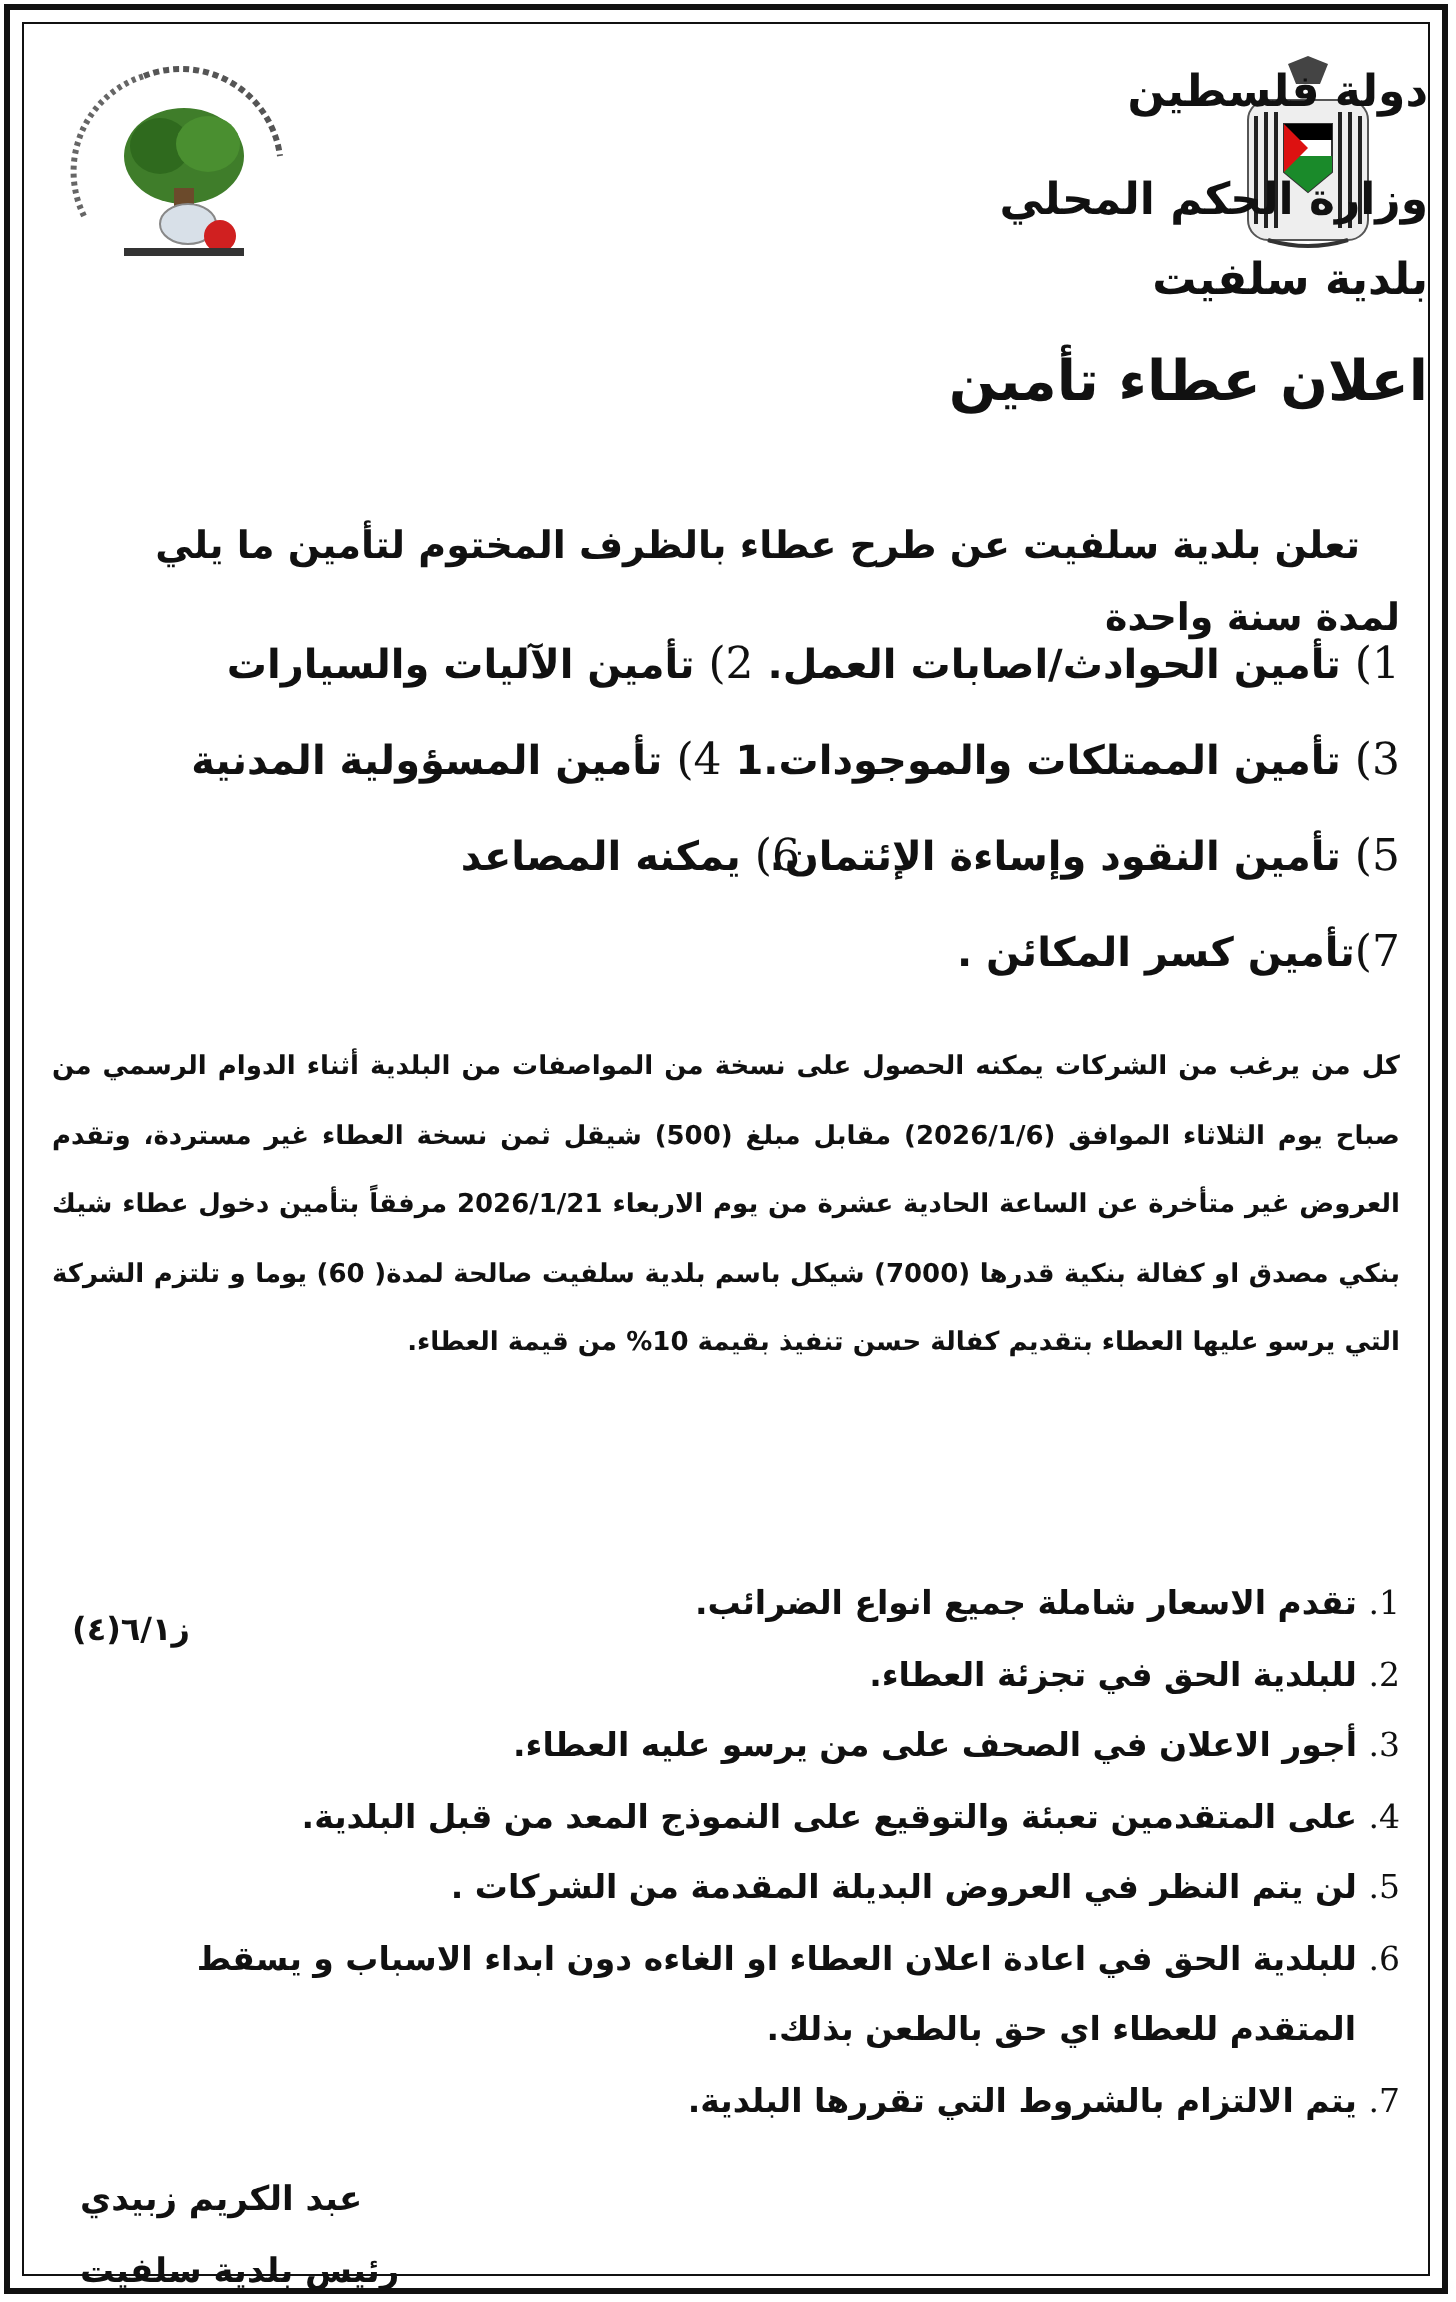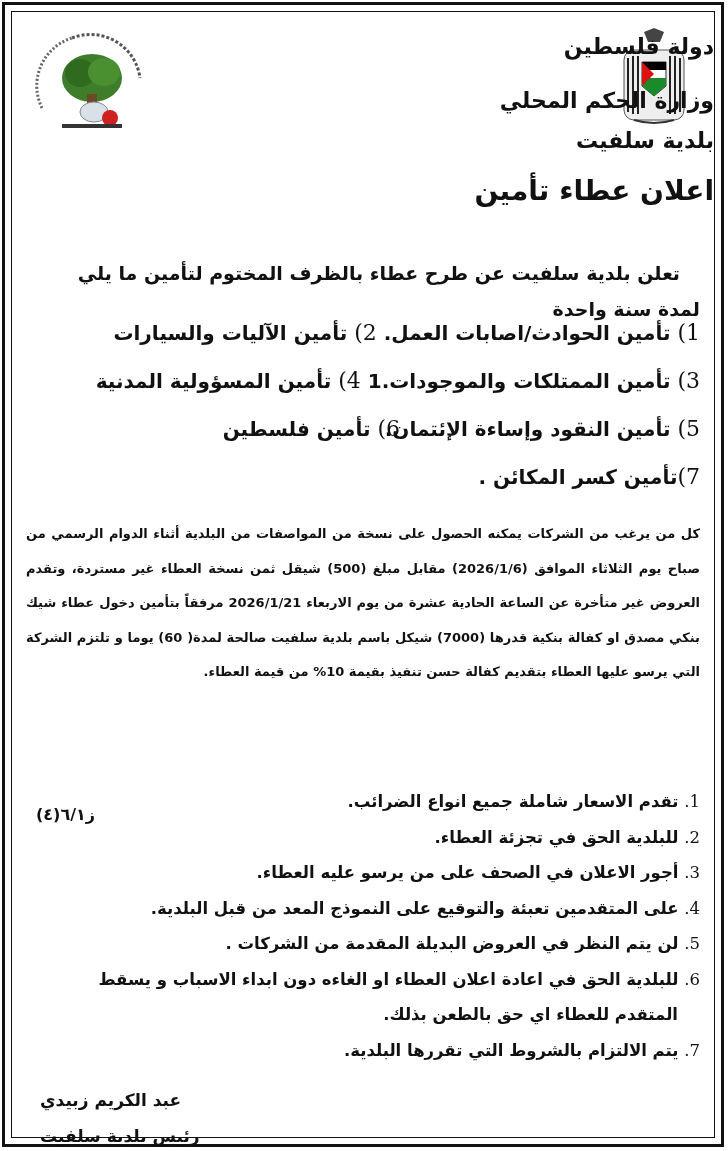--- a/index.html
+++ b/index.html
@@ -92,21 +92,21 @@
           <div class="cell-r" style="width:auto;">
             <span class="n">3</span><span class="n">) </span><span>تأمين الممتلكات والموجودات.1</span>
             <span class="n">4</span><span class="n">) </span><span>تأمين المسؤولية المدنية</span>
           </div>
         </div>
         <div class="item-row">
           <div class="cell-r" style="width:300px;">
             <span class="n">5</span><span class="n">) </span><span>تأمين النقود وإساءة الإئتمان.</span>
           </div>
           <div class="cell-l">
-            <span class="n">6</span><span class="n">) </span><span>تأمين فلسطين</span>
+            <span class="n">6</span><span class="n">) </span><span>يمكنه المصاعد</span>
           </div>
         </div>
         <div class="item-row">
           <div class="cell-r" style="width:300px;">
             <span class="n">7</span><span class="n">)</span><span>تأمين كسر المكائن .</span>
           </div>
         </div>
       </div>
 
       <div class="abs body-para">كل من يرغب من الشركات يمكنه الحصول على نسخة من المواصفات من البلدية أثناء الدوام الرسمي من صباح يوم الثلاثاء الموافق (2026/1/6) مقابل مبلغ (500) شيقل ثمن نسخة العطاء غير مستردة، وتقدم العروض غير متأخرة عن الساعة الحادية عشرة من يوم الاربعاء 2026/1/21 مرفقاً بتأمين دخول عطاء شيك بنكي مصدق او كفالة بنكية قدرها (7000) شيكل باسم بلدية سلفيت صالحة لمدة( 60) يوما و تلتزم الشركة التي يرسو عليها العطاء بتقديم كفالة حسن تنفيذ بقيمة 10% من قيمة العطاء.</div>

